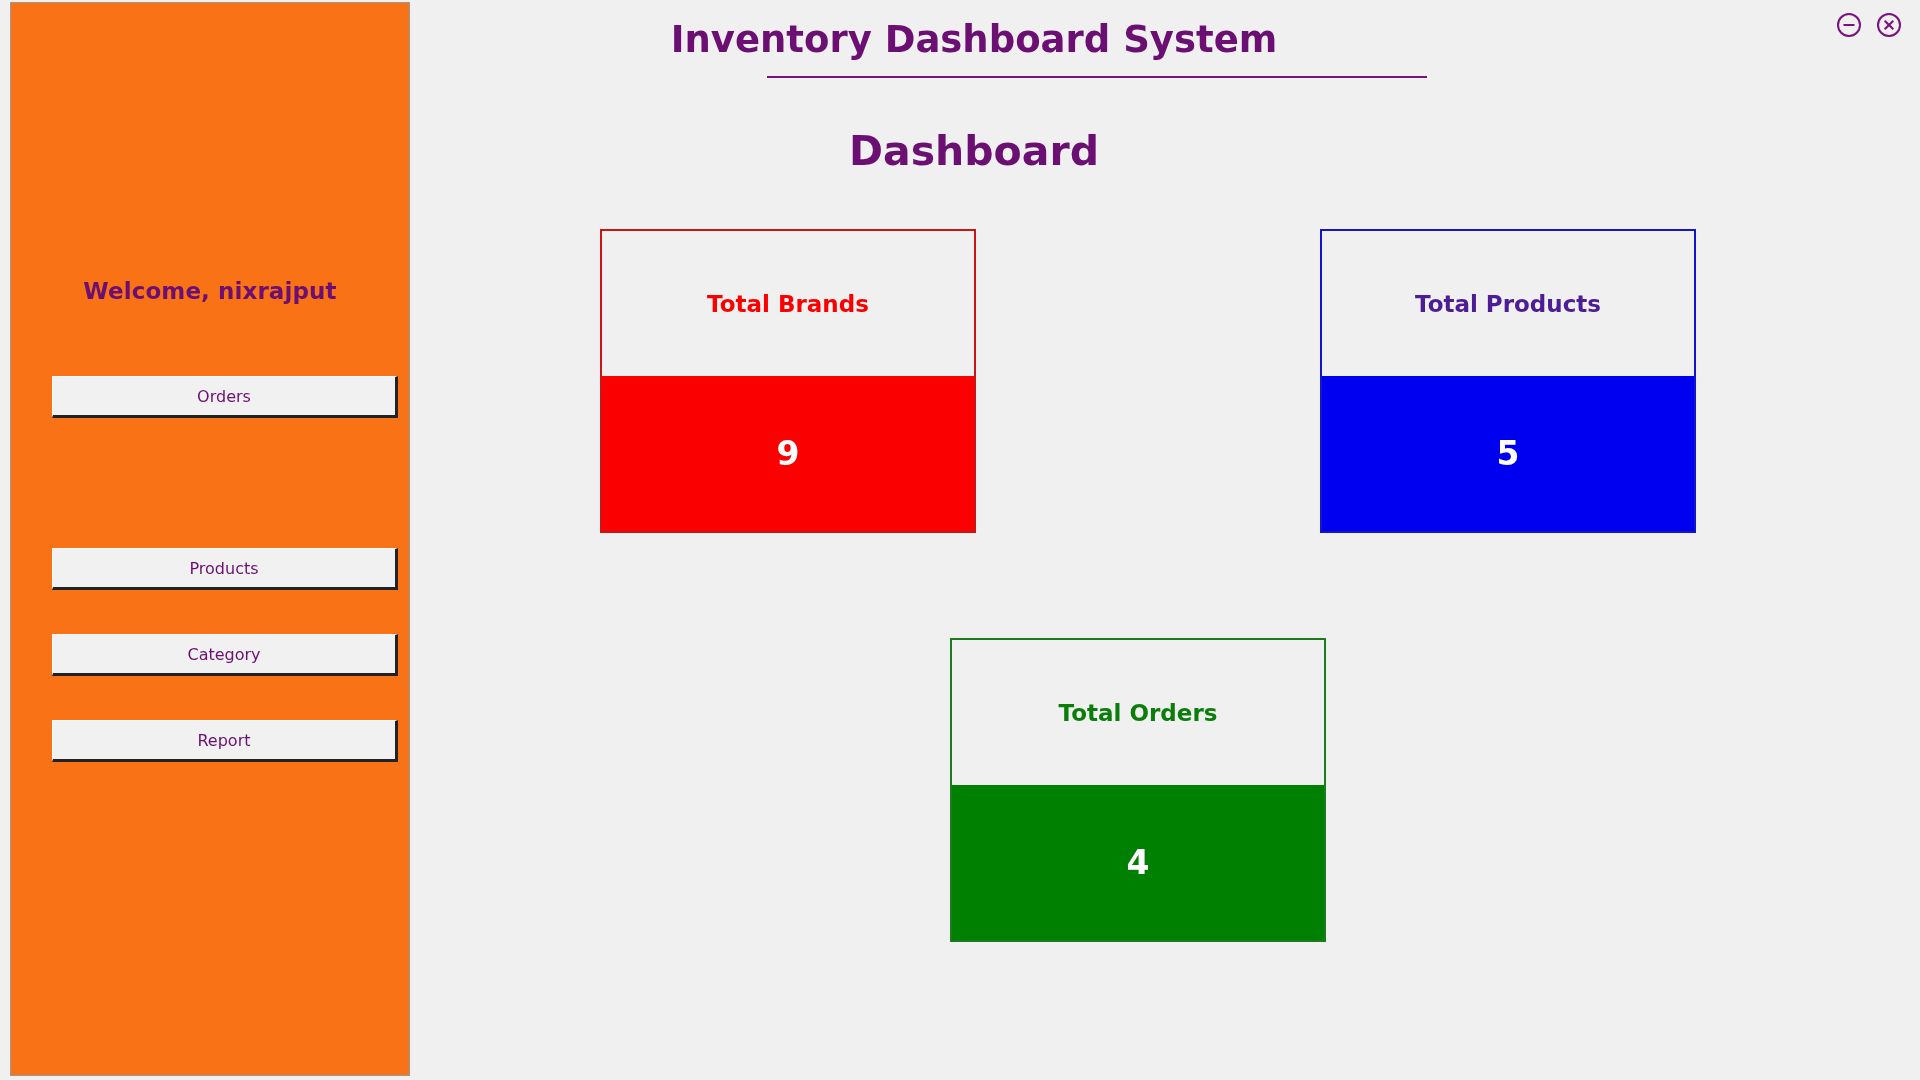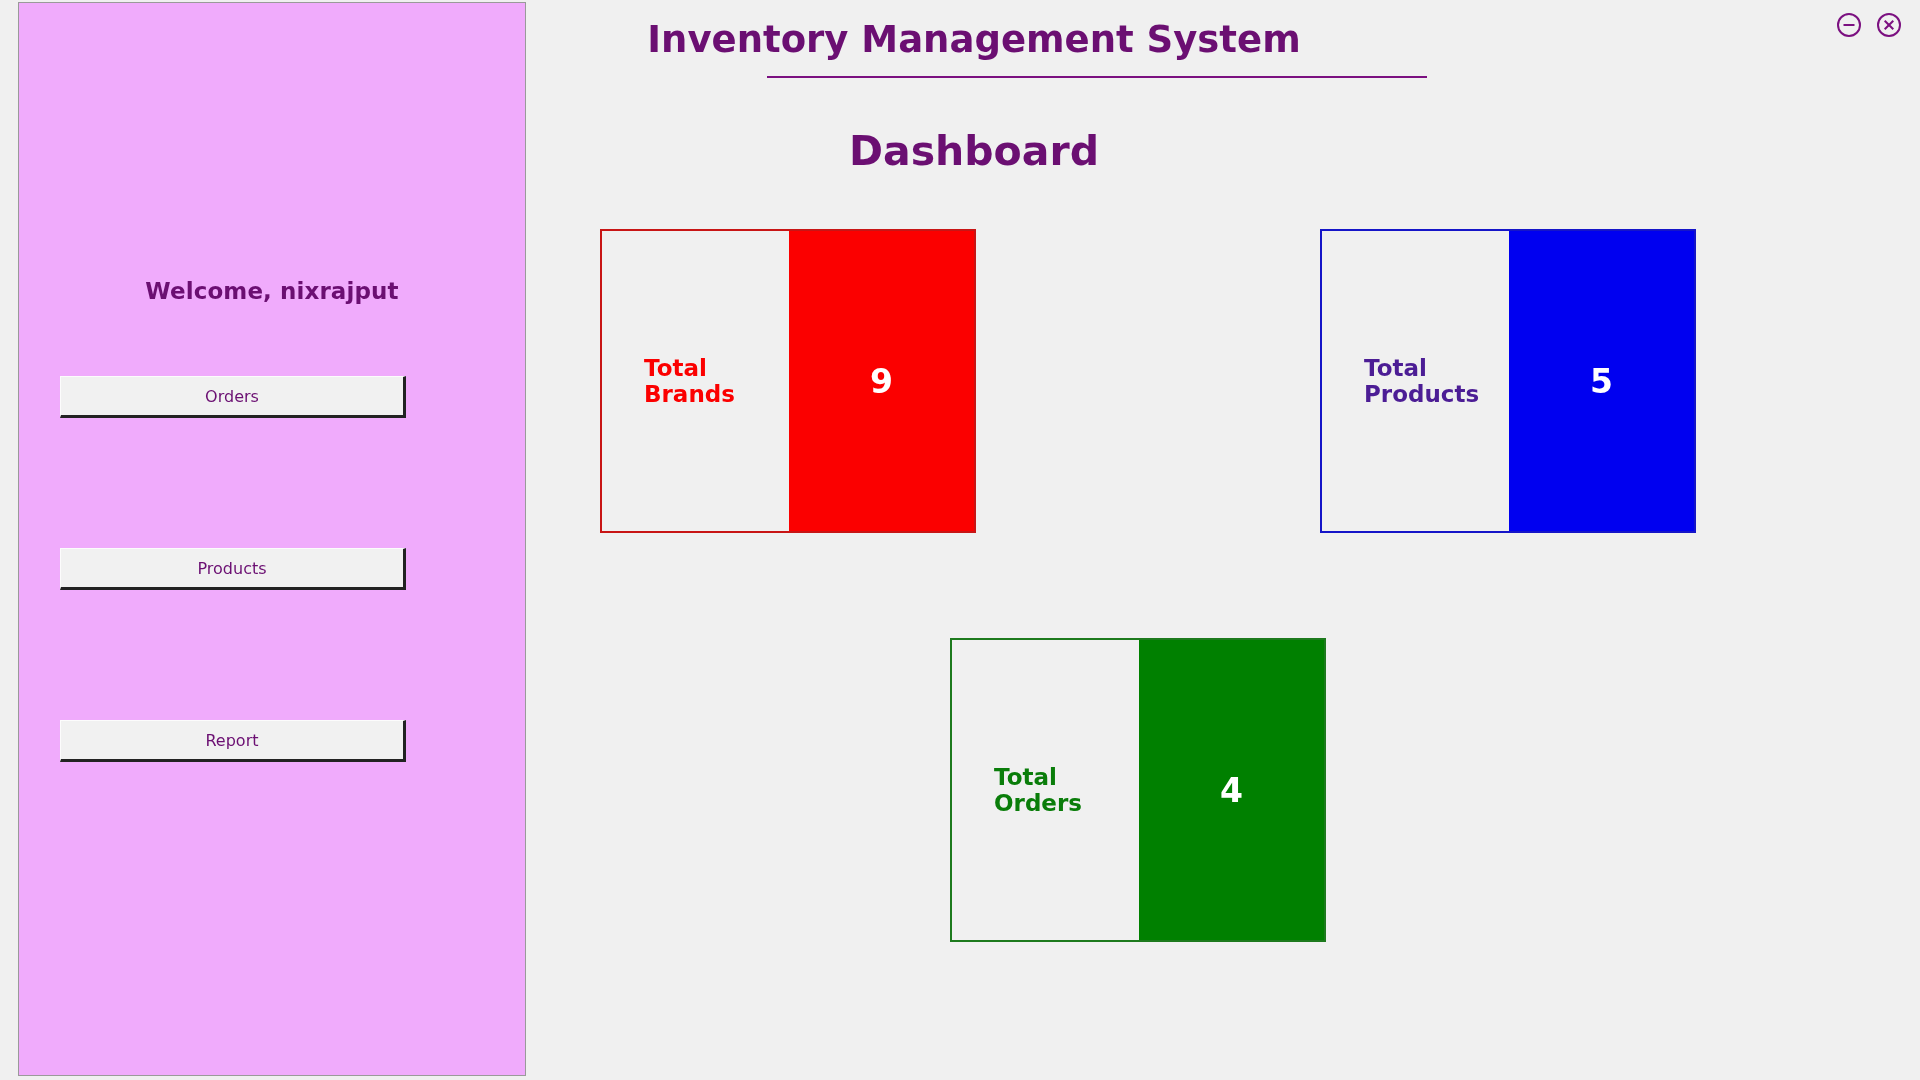--- a/index.html
+++ b/index.html
@@ -30,25 +30,25 @@
     width: 26px;
     height: 26px;
     display: block;
     cursor: pointer;
   }
   .win-btn svg { display: block; }
 
   
   #sidebar {
     position: absolute;
-    left: 18px;
+    left: 10px;
     top: 2px;
-    width: 508px;
+    width: 400px;
     height: 1074px;
-    background: #f0abfc;
+    background: #f97316;
     border: 1px solid #9a9a9a;
     box-sizing: border-box;
   }
   #welcome-text {
     position: absolute;
     top: 275px;
     left: 0;
     width: 100%;
     text-align: center;
     color: #6b0f72;
@@ -118,23 +118,22 @@
   }
 
   
   .stat-card {
     position: absolute;
     width: 376px;
     height: 304px;
     box-sizing: border-box;
     border: 2px solid;
     display: flex;
-    flex-direction: row;
+    flex-direction: column;
     cursor: default;
-    padding-left: 42px;
   }
   .stat-head {
     flex: 0 0 145px;
     background: #f0f0f0;
     display: flex;
     align-items: center;
     justify-content: center;
     font-size: 23px;
     font-weight: bold;
   }
@@ -177,26 +176,27 @@
       <line x1="17.3" y1="8.7" x2="8.7" y2="17.3" stroke="#7b1080" stroke-width="2"></line>
     </svg>
   </span>
 </div>
 
 <div id="sidebar">
   <div id="welcome-text">Welcome, nixrajput</div>
 
   <button class="nav-button" style="top:373px">Orders</button>
   <button class="nav-button" style="top:545px">Products</button>
+  <button class="nav-button" style="top:631px">Category</button>
   <button class="nav-button" style="top:717px">Report</button>
 </div>
 
 <div id="main">
 
-  <div id="app-title">Inventory Management System</div>
+  <div id="app-title">Inventory Dashboard System</div>
   <div id="app-title-rule"></div>
 
   <div id="page-title">Dashboard</div>
 
   <div class="stat-card" id="card-brands">
     <div class="stat-head">Total Brands</div>
     <div class="stat-value">9</div>
   </div>
 
   <div class="stat-card" id="card-products">

